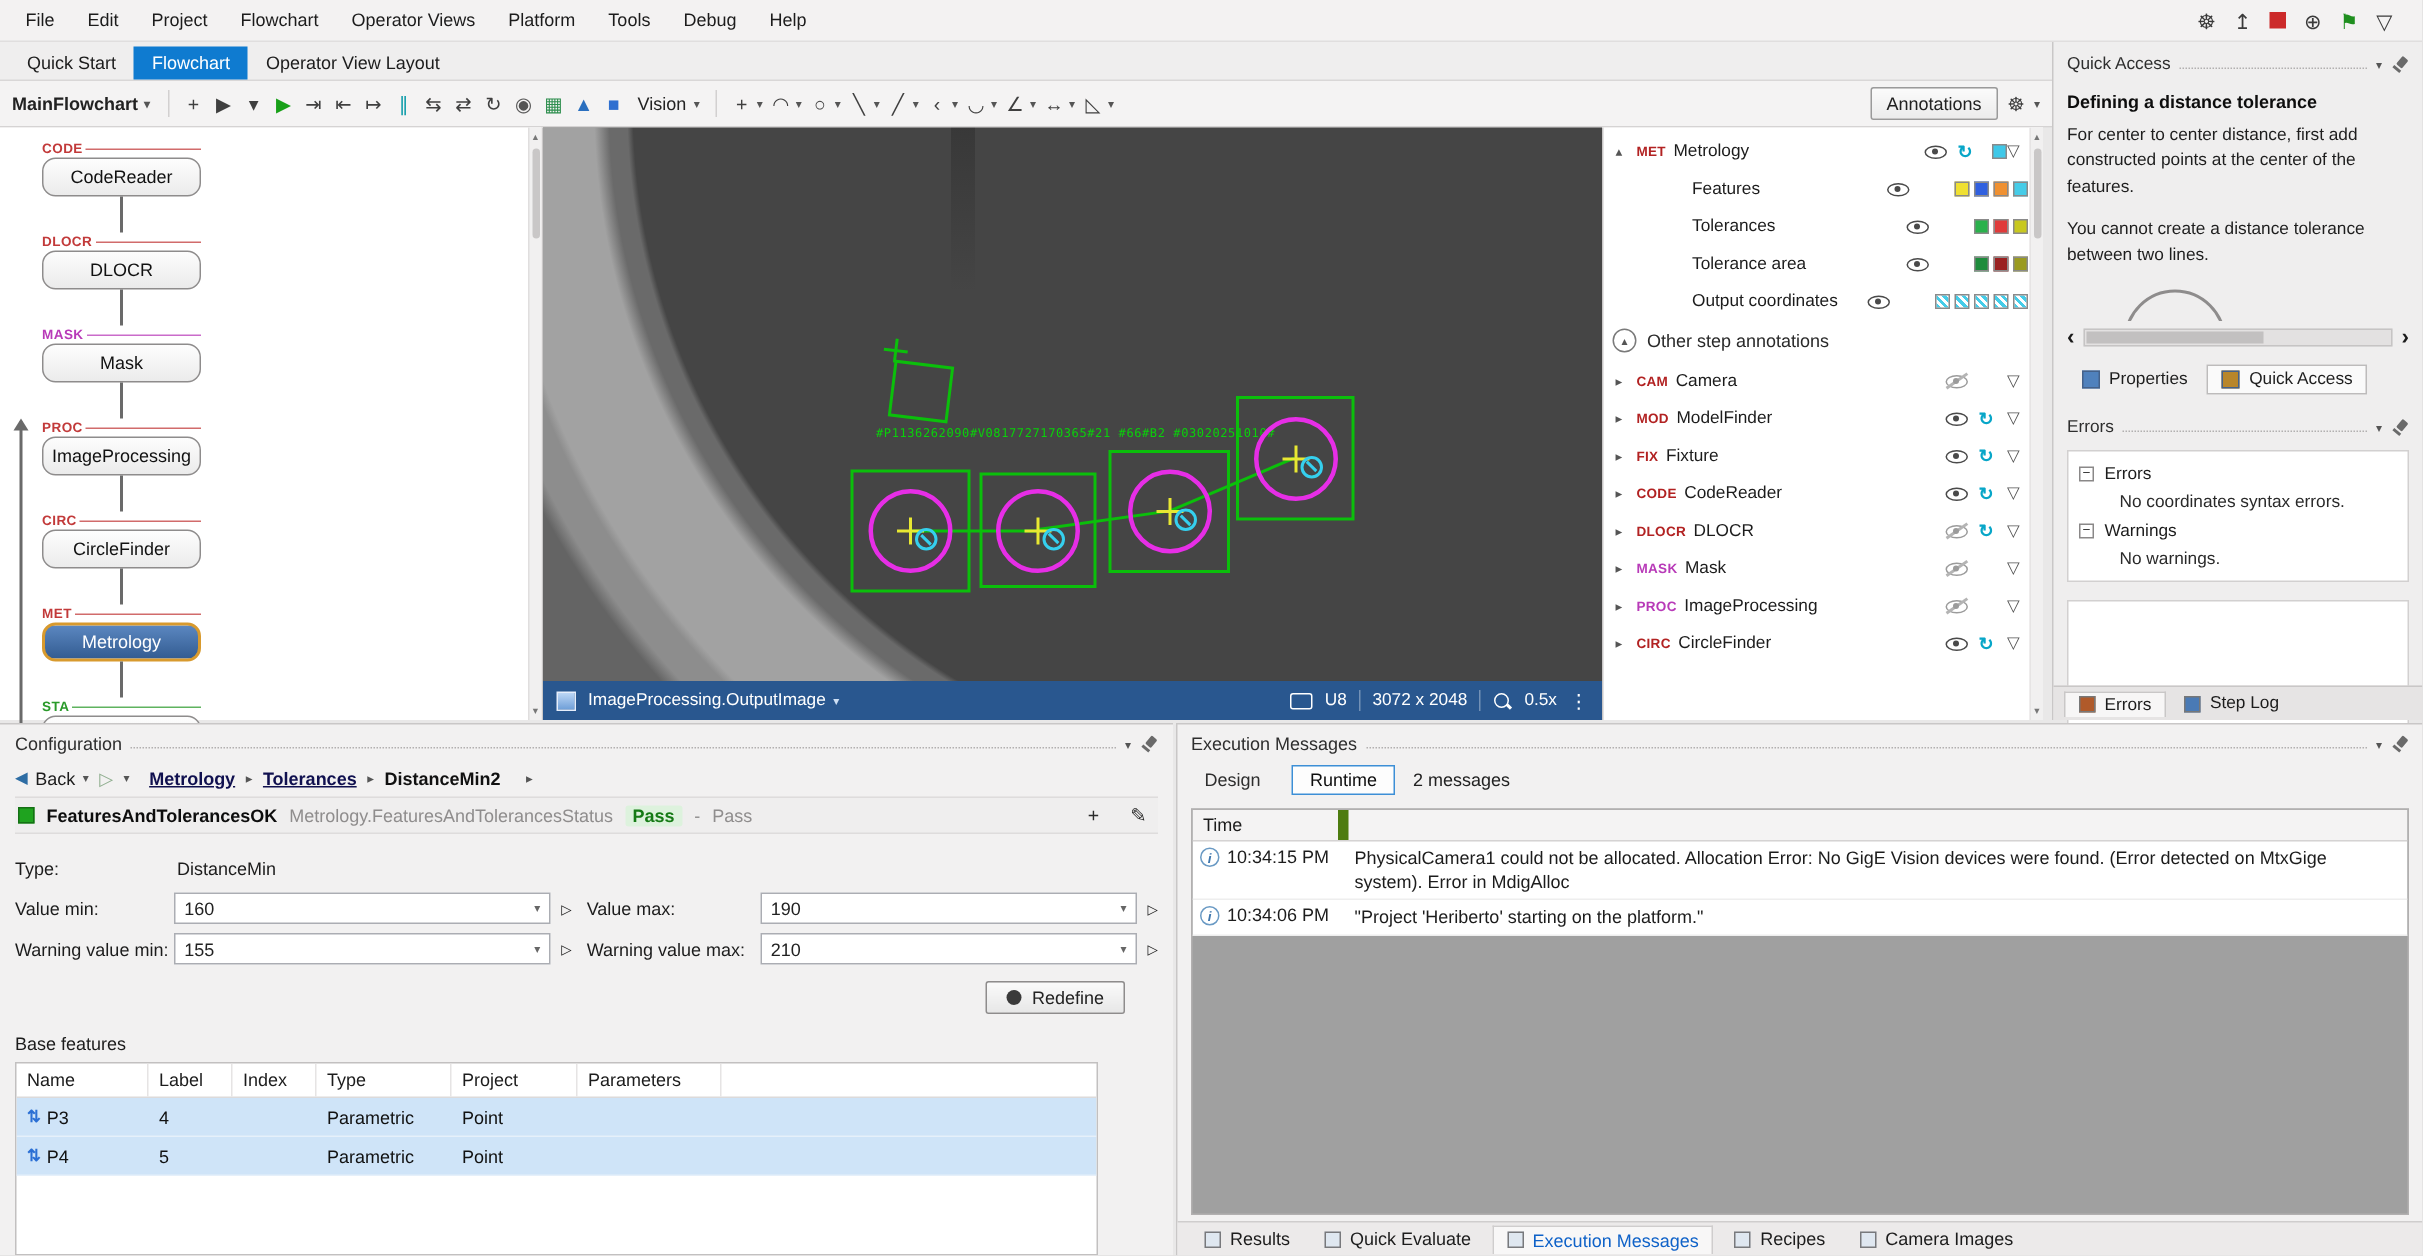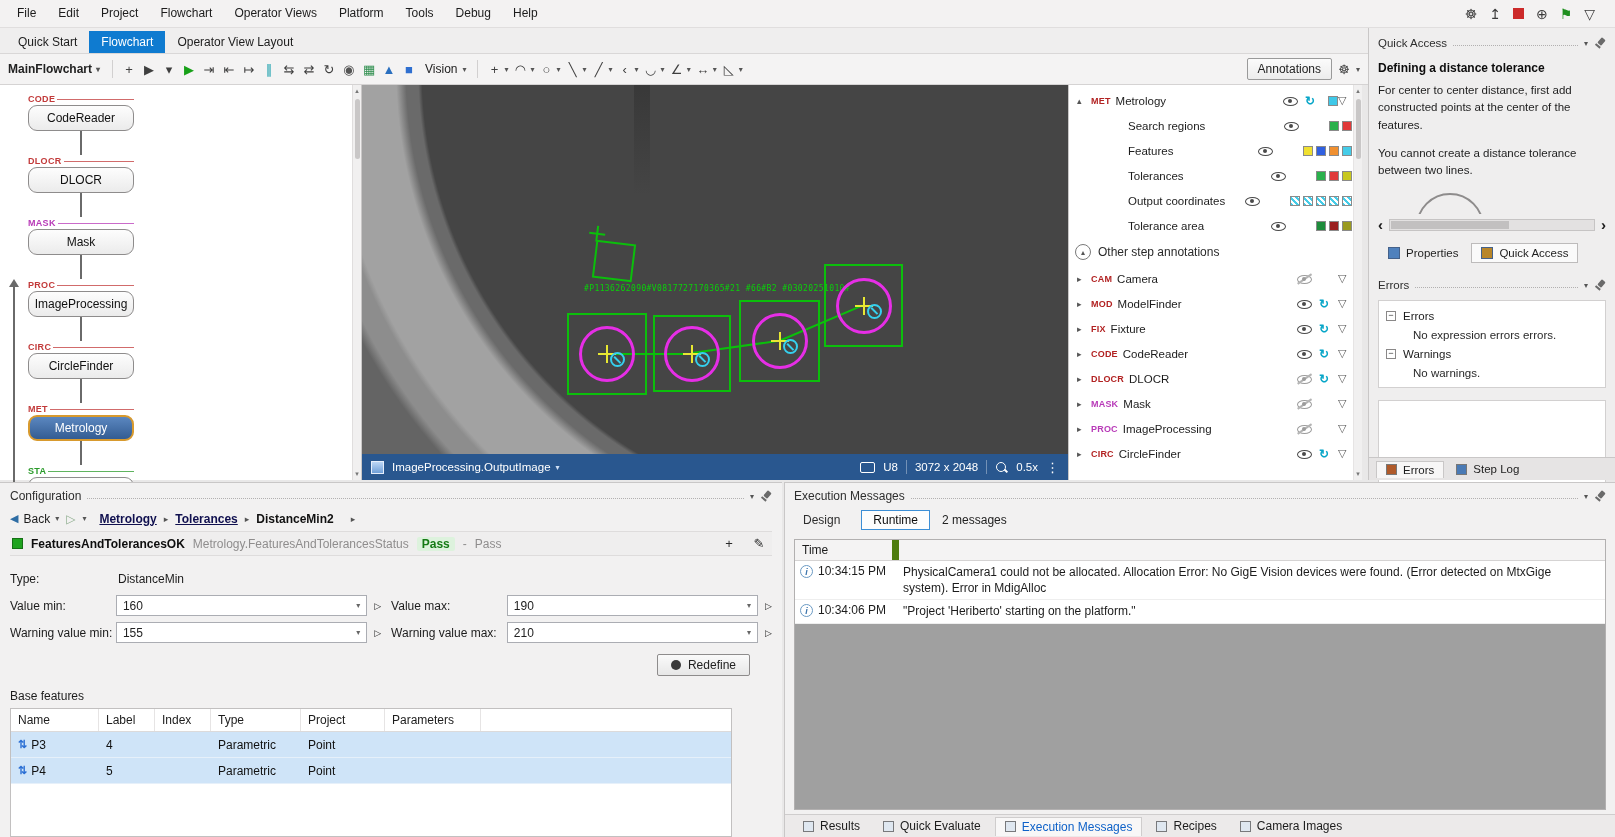--- a/index.html
+++ b/index.html
@@ -462,34 +462,20 @@
           <span class="spacer"></span>
           <span class="eye" data-s="on"></span>
           <span class="auto" data-s="1"></span>
           <span class="swatches">
 
           <span class="sw" style="background: rgb(63, 200, 232);"></span>
           </span>
           <span class="funnel" data-s="1"></span>
         </div>
 
-        <div class="trow" data-ind="1">
-          <span class="exp"></span>
-          <span class="ttag"></span>
-          <span class="tlabel">Search regions</span>
-          <span class="spacer"></span>
-          <span class="eye" data-s="on"></span>
-          <span class="auto" data-s="0"></span>
-          <span class="swatches">
-
-          <span class="sw" style="background: rgb(42, 177, 76);"></span>
-            <span class="sw" style="background: rgb(224, 58, 58);"></span>
-          </span>
-
-        </div>
 
         <div class="trow" data-ind="1">
           <span class="exp"></span>
           <span class="ttag"></span>
           <span class="tlabel">Features</span>
           <span class="spacer"></span>
           <span class="eye" data-s="on"></span>
           <span class="auto" data-s="0"></span>
           <span class="swatches">
 
@@ -506,54 +492,54 @@
           <span class="ttag"></span>
           <span class="tlabel">Tolerances</span>
           <span class="spacer"></span>
           <span class="eye" data-s="on"></span>
           <span class="auto" data-s="0"></span>
           <span class="swatches">
 
           <span class="sw" style="background: rgb(42, 177, 76);"></span>
             <span class="sw" style="background: rgb(224, 58, 58);"></span>
             <span class="sw" style="background: rgb(200, 200, 32);"></span>
+          </span>
+
+        </div>
+
+        <div class="trow" data-ind="1">
+          <span class="exp"></span>
+          <span class="ttag"></span>
+          <span class="tlabel">Tolerance area</span>
+          <span class="spacer"></span>
+          <span class="eye" data-s="on"></span>
+          <span class="auto" data-s="0"></span>
+          <span class="swatches">
+
+          <span class="sw" style="background: rgb(30, 140, 60);"></span>
+            <span class="sw" style="background: rgb(154, 32, 32);"></span>
+            <span class="sw" style="background: rgb(154, 154, 32);"></span>
           </span>
 
         </div>
 
         <div class="trow" data-ind="1">
           <span class="exp"></span>
           <span class="ttag"></span>
           <span class="tlabel">Output coordinates</span>
           <span class="spacer"></span>
           <span class="eye" data-s="on"></span>
           <span class="auto" data-s="0"></span>
           <span class="swatches">
 
           <span class="sw" style="background: repeating-linear-gradient(45deg, rgb(69, 204, 232) 0px, rgb(69, 204, 232) 2px, rgb(255, 255, 255) 2px, rgb(255, 255, 255) 4px);"></span>
             <span class="sw" style="background: repeating-linear-gradient(45deg, rgb(69, 204, 232) 0px, rgb(69, 204, 232) 2px, rgb(255, 255, 255) 2px, rgb(255, 255, 255) 4px);"></span>
             <span class="sw" style="background: repeating-linear-gradient(45deg, rgb(69, 204, 232) 0px, rgb(69, 204, 232) 2px, rgb(255, 255, 255) 2px, rgb(255, 255, 255) 4px);"></span>
             <span class="sw" style="background: repeating-linear-gradient(45deg, rgb(69, 204, 232) 0px, rgb(69, 204, 232) 2px, rgb(255, 255, 255) 2px, rgb(255, 255, 255) 4px);"></span>
             <span class="sw" style="background: repeating-linear-gradient(45deg, rgb(69, 204, 232) 0px, rgb(69, 204, 232) 2px, rgb(255, 255, 255) 2px, rgb(255, 255, 255) 4px);"></span>
-          </span>
-
-        </div>
-
-        <div class="trow" data-ind="1">
-          <span class="exp"></span>
-          <span class="ttag"></span>
-          <span class="tlabel">Tolerance area</span>
-          <span class="spacer"></span>
-          <span class="eye" data-s="on"></span>
-          <span class="auto" data-s="0"></span>
-          <span class="swatches">
-
-          <span class="sw" style="background: rgb(30, 140, 60);"></span>
-            <span class="sw" style="background: rgb(154, 32, 32);"></span>
-            <span class="sw" style="background: rgb(154, 154, 32);"></span>
           </span>
 
         </div>
       </div>
     <div class="tgroup">
       <span class="circbtn">▴</span>
       <span>Other step annotations</span>
     </div>
     <div>
 
@@ -691,21 +677,21 @@
     </div>
     <div class="err-box">
 
         <div class="err-row" data-child="0">
           <span class="expbox">−</span>
           <span>Errors</span>
         </div>
 
         <div class="err-row" data-child="1">
 
-          <span>No expression errors errors.</span>
+          <span>No coordinates syntax errors.</span>
         </div>
 
         <div class="err-row" data-child="0">
           <span class="expbox">−</span>
           <span>Warnings</span>
         </div>
 
         <div class="err-row" data-child="1">
 
           <span>No warnings.</span>

